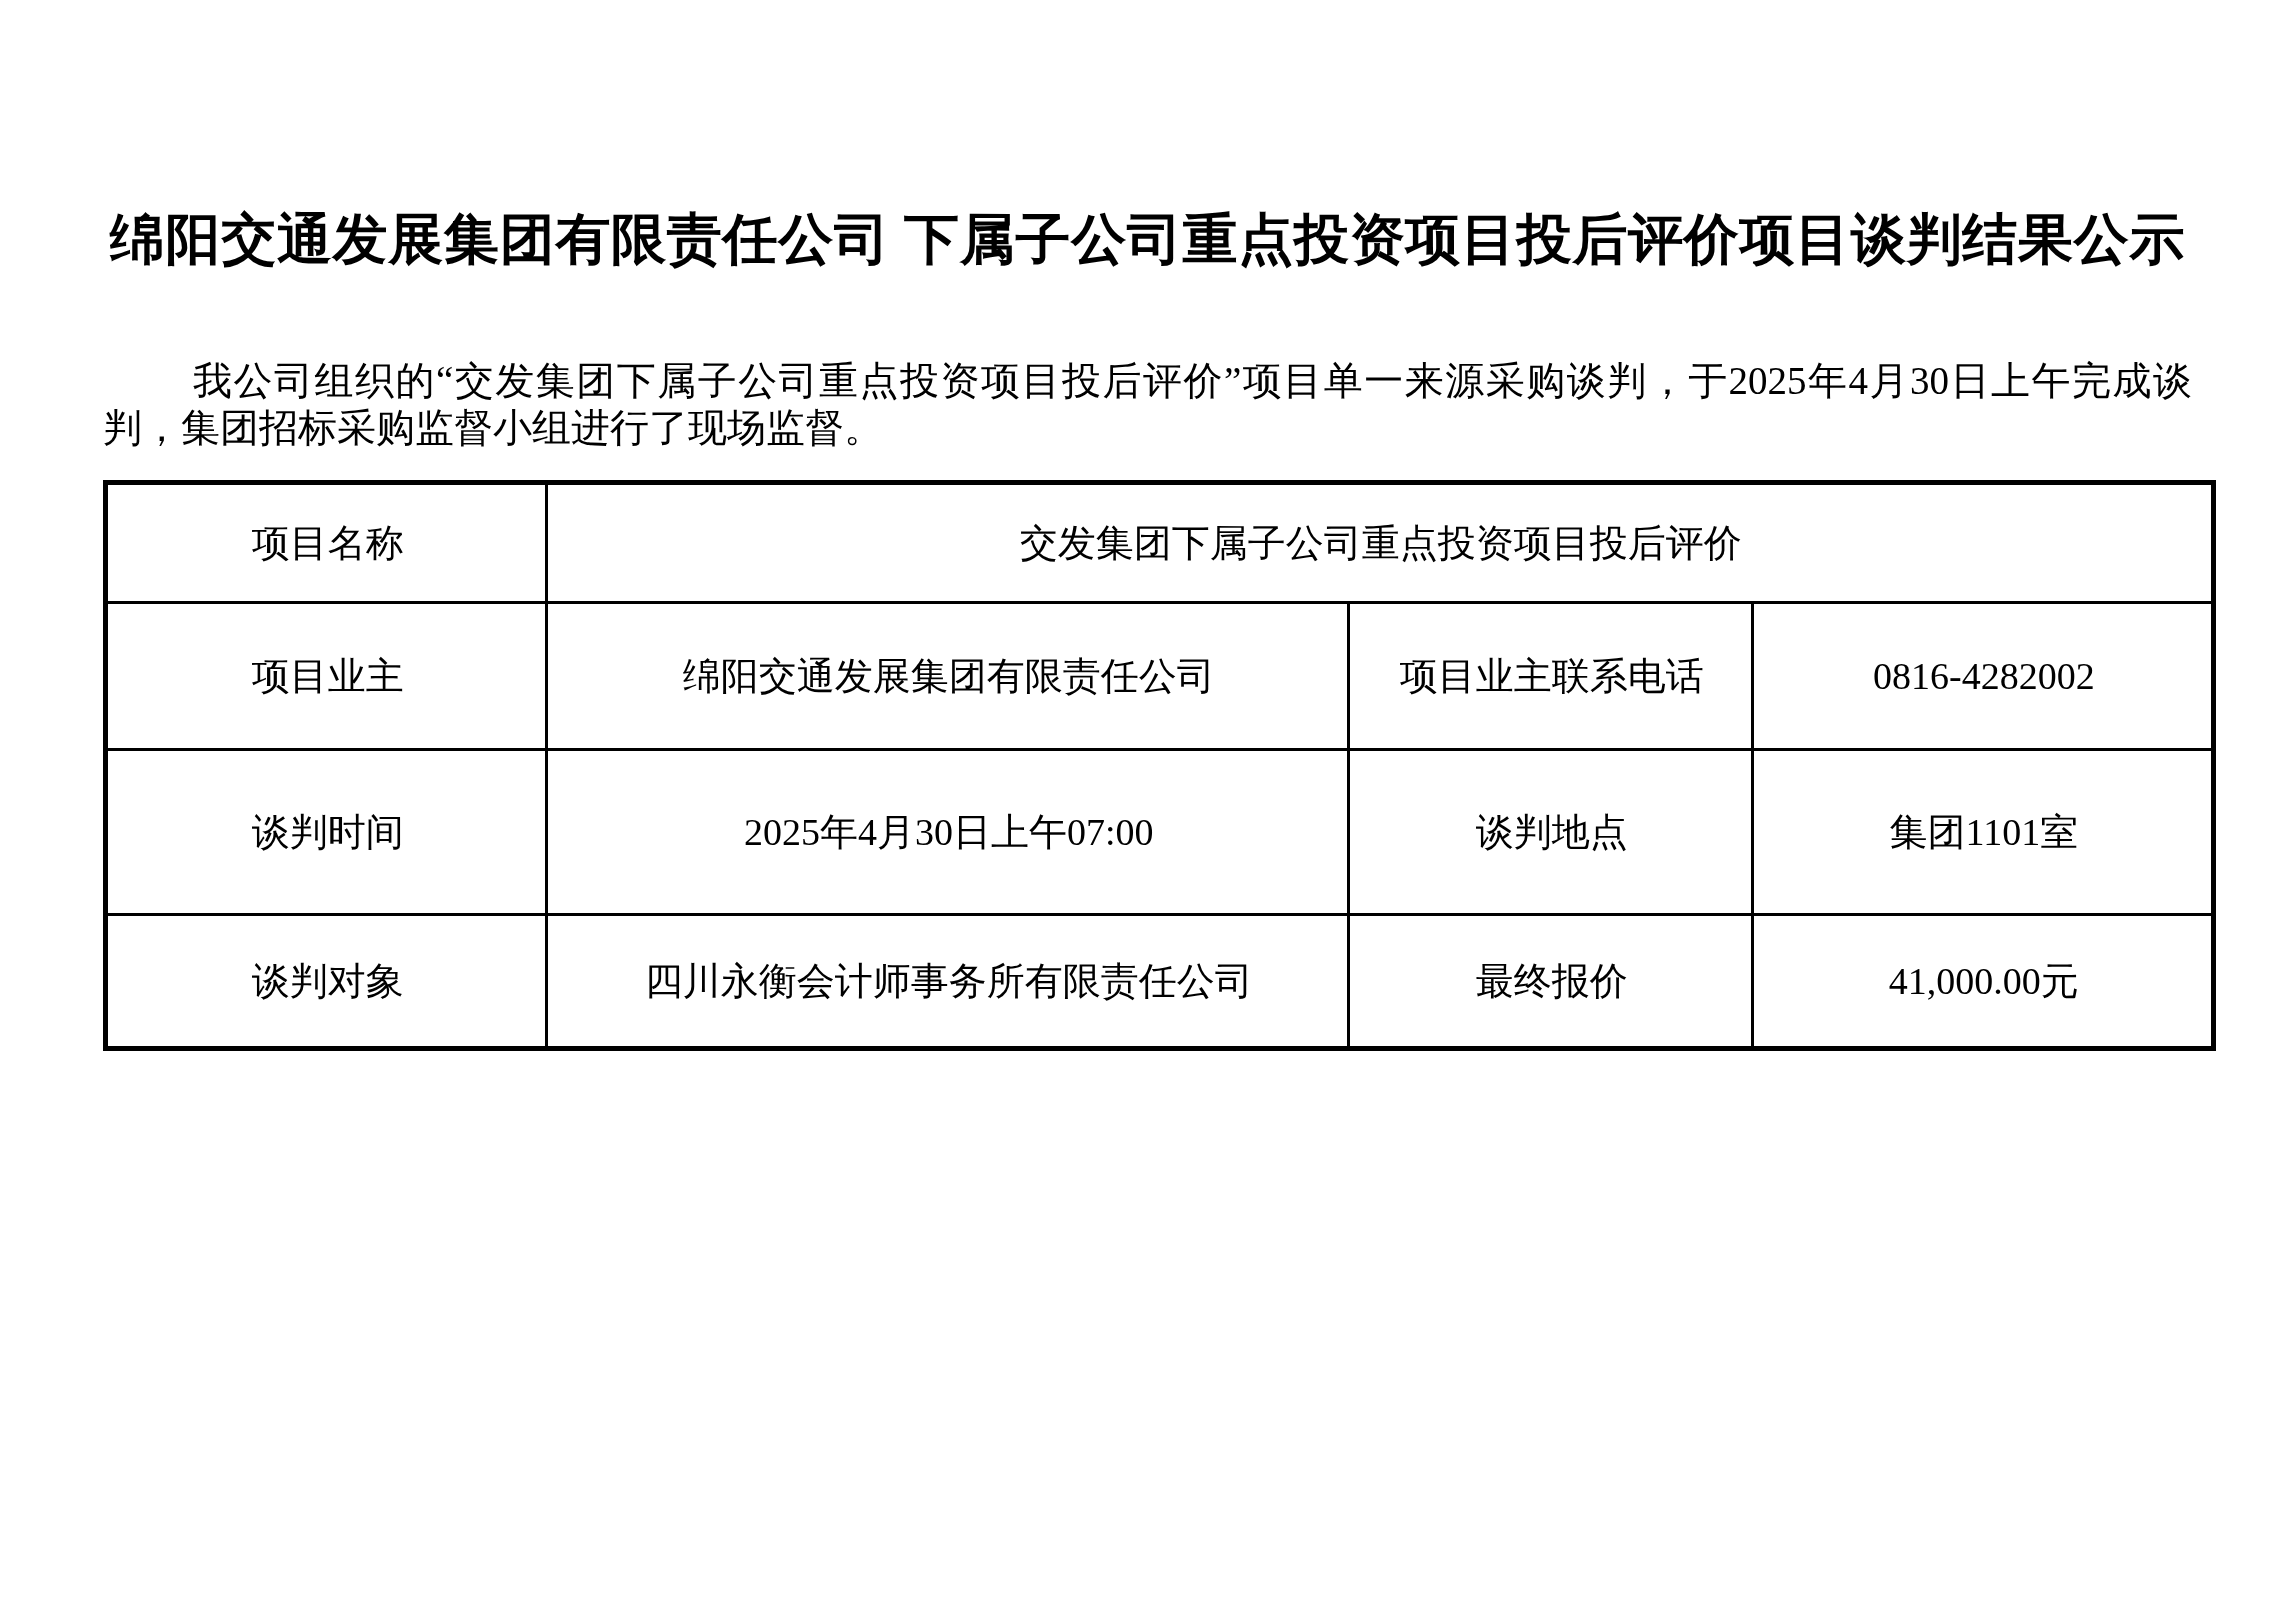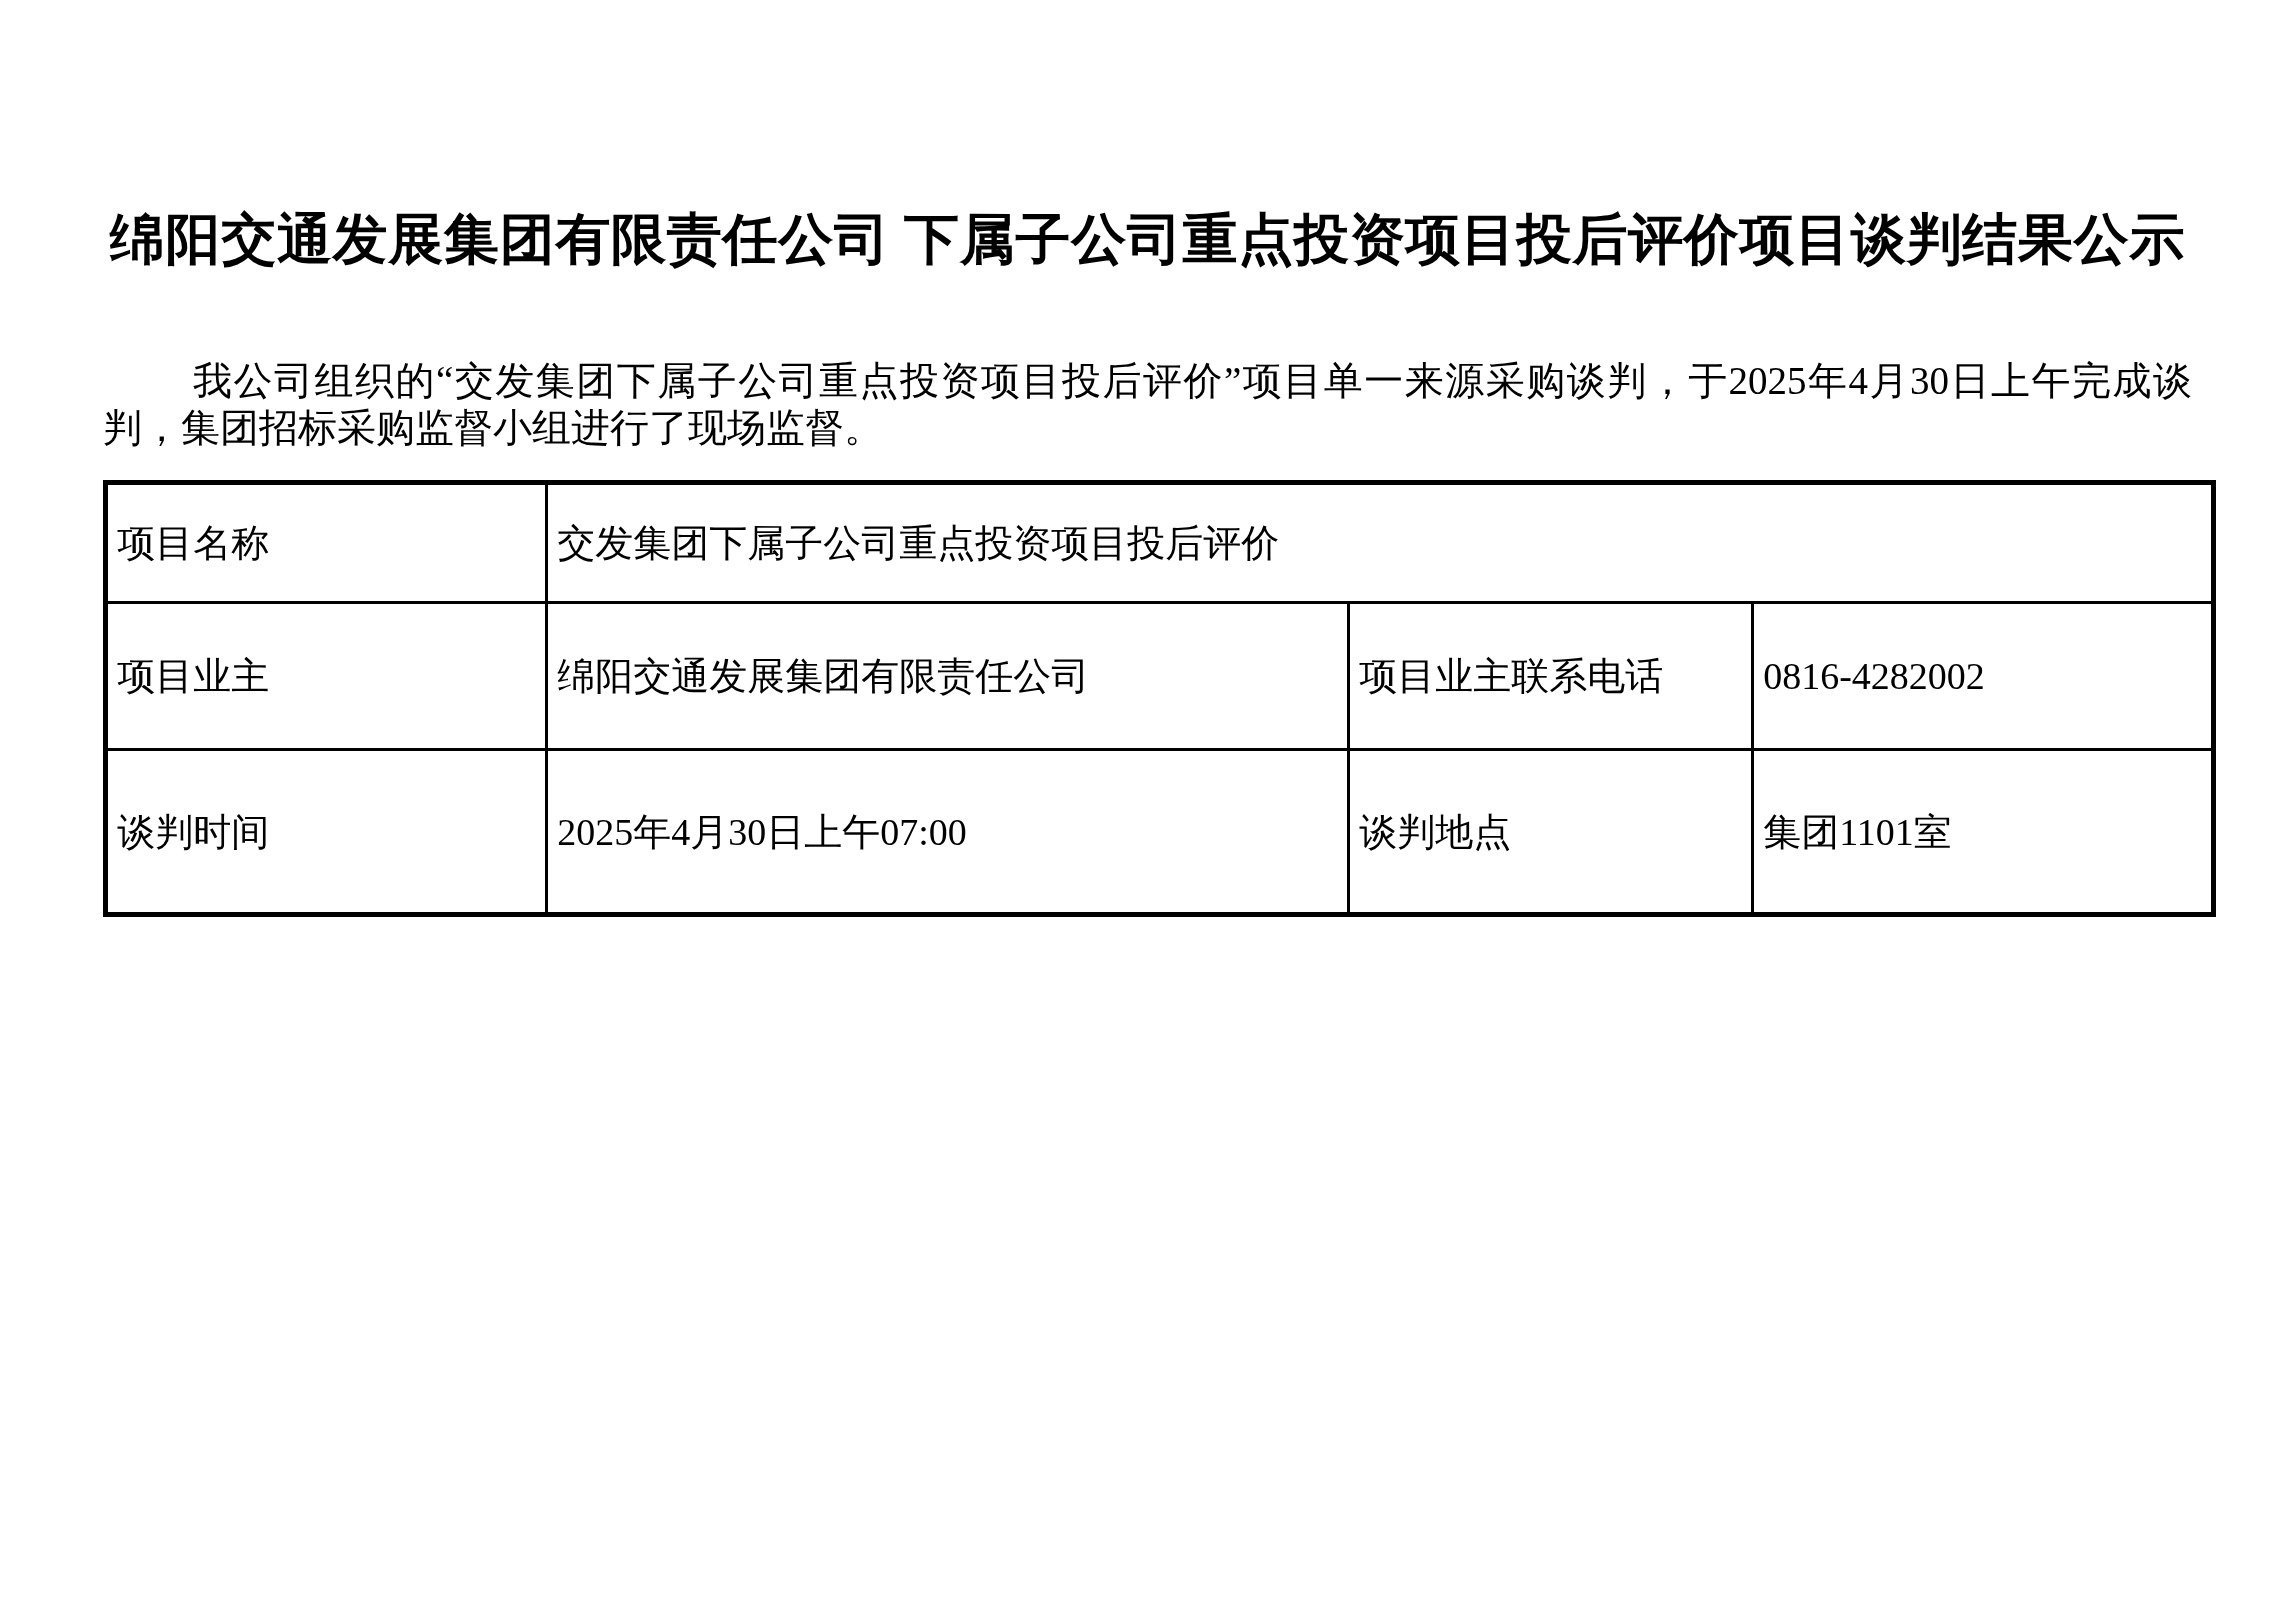--- a/index.html
+++ b/index.html
@@ -47,21 +47,21 @@
     width: 2108px;
     table-layout: fixed;
     border-collapse: collapse;
     border: 5.9px solid #000000;
   }
   table.announcement td {
     border: 3.3px solid #000000;
     font-size: 38px;
     line-height: 46px;
     vertical-align: middle;
-    text-align: left;
+    text-align: center;
     padding: 3.9px 6.5px 3.9px 9.2px;
     overflow: hidden;
   }
   tr.row-1 { height: 120px; }
   tr.row-2 { height: 147px; }
   tr.row-3 { height: 165px; }
   tr.row-4 { height: 134px; }
 </style>
 </head>
 <body>
@@ -91,17 +91,23 @@
         <td>绵阳交通发展集团有限责任公司</td>
         <td>项目业主联系电话</td>
         <td>0816-4282002</td>
       </tr>
       <tr class="row-3">
         <td>谈判时间</td>
         <td>2025年4月30日上午07:00</td>
         <td>谈判地点</td>
         <td>集团1101室</td>
       </tr>
+      <tr class="row-4">
+        <td>谈判对象</td>
+        <td>四川永衡会计师事务所有限责任公司</td>
+        <td>最终报价</td>
+        <td>41,000.00元</td>
+      </tr>
     </tbody>
   </table>
 
 </div>
 
 
 </body></html>

